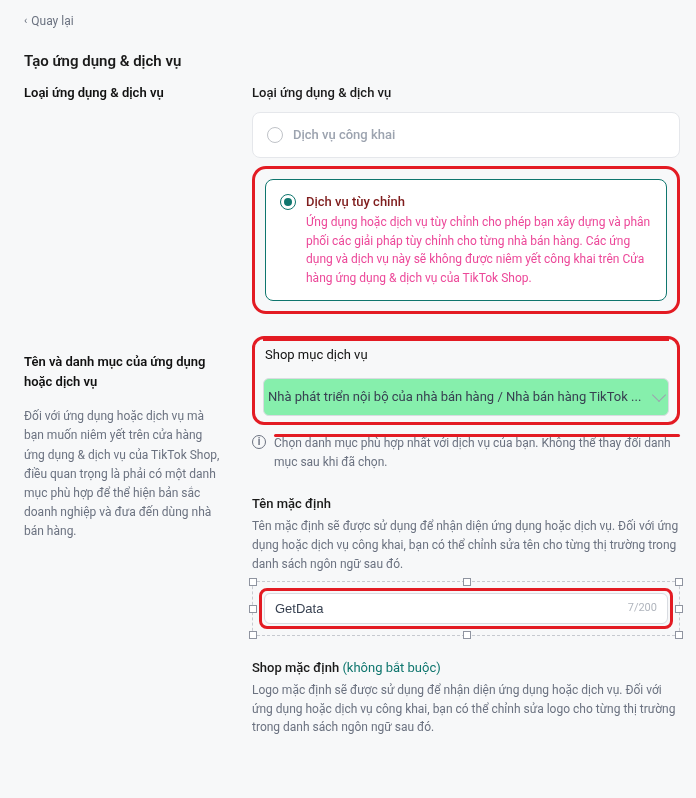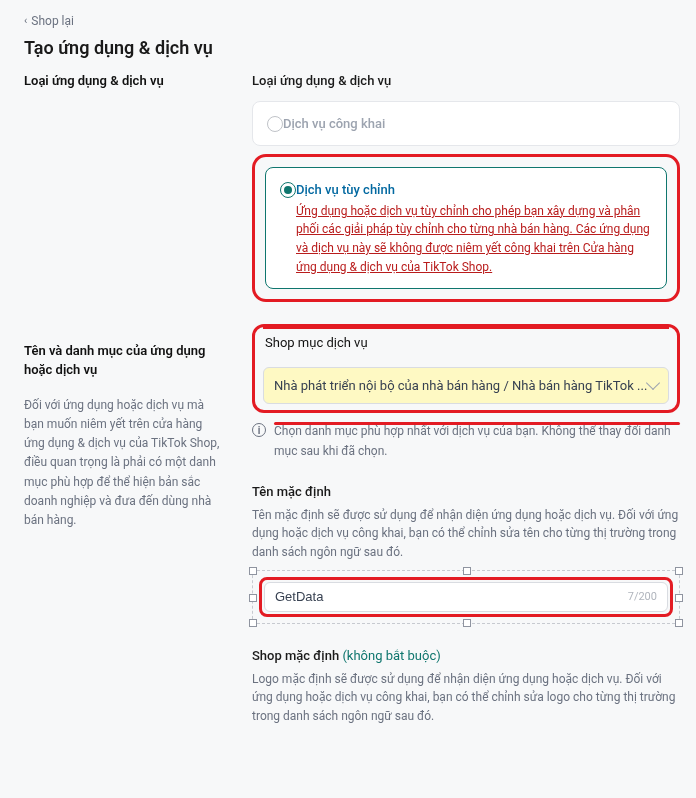--- a/index.html
+++ b/index.html
@@ -9,63 +9,63 @@
     color: #1a1a1a;
     font-size: 13px;
     line-height: 1.5;
     width: 696px;
   }
   .page { padding: 10px 16px 20px 24px; }
   .back-link {
     display: inline-flex; align-items: center; gap: 4px;
     color: #6b7280; font-size: 12px; cursor: pointer;
   }
-  .page-title { font-size: 18px; font-weight: 600; margin: 4px 0 10px; }
+  .page-title { font-size: 15px; font-weight: 600; margin: 20px 0 10px; }
   .layout { display: flex; gap: 28px; align-items: flex-start; }
   .left { width: 200px; flex-shrink: 0; }
   .right { flex: 1; min-width: 0; }
   .left-section { margin-bottom: 22px; }
   .left-heading { font-size: 13px; font-weight: 600; margin-bottom: 6px; color: #111; }
   .left-desc { font-size: 12px; color: #6b7280; line-height: 1.6; }
   .right-block { margin-bottom: 22px; }
   .right-heading { font-size: 13px; font-weight: 500; margin-bottom: 10px; color: #1a1a1a; }
   .radio-group-wrap {
     position: relative;
     border: 3px solid #e31b23; border-radius: 14px;
     padding: 10px 10px;
   }
   .radio-card {
     border: 1px solid #e5e7eb; border-radius: 8px;
     padding: 12px 14px; background: #fff;
     margin-bottom: 8px;
   }
   .radio-card:last-child { margin-bottom: 0; }
   .radio-card.selected { border-color: #0f766e; }
-  .radio-row { display: flex; align-items: flex-start; }
+  .radio-row { display: flex; align-items: flex-start; gap: 10px; }
   .radio-bullet {
     width: 16px; height: 16px; border-radius: 50%;
     border: 1.5px solid #c0c3c8; flex-shrink: 0;
     margin-top: 2px; display: inline-flex; align-items: center; justify-content: center;
     background: #fff;
   }
   .radio-bullet.on { border-color: #0f766e; }
   .radio-bullet.on::after { content: ""; width: 8px; height: 8px; border-radius: 50%; background: #0f766e; }
-  .radio-title { font-size: 13px; font-weight: 500; color: #0369a1; }
+  .radio-title { font-size: 13px; font-weight: 500; color: #7f1d1d; }
   .radio-title.disabled { color: #9ca3af; }
   .radio-desc { font-size: 12px; color: #9ca3af; margin-top: 2px; line-height: 1.55; }
-  .radio-card.selected .radio-desc { color: #b91c1c; text-decoration: underline; }
+  .radio-card.selected .radio-desc { color: #ec4899; }
   .field-label { font-size: 13px; color: #111; margin-bottom: 8px; }
   .select-wrap {
     position: relative;
     border: 3px solid #e31b23; border-radius: 12px; padding: 6px 8px;
   }
   .select {
     display: flex; align-items: center; justify-content: space-between;
-    border: 1px solid #d9dce1; border-radius: 6px; background: #fef9c3;
-    padding: 8px 10px; font-size: 13px; color: #374151; cursor: pointer;
+    border: 1px solid #d9dce1; border-radius: 6px; background: #86efac;
+    padding: 8px 4px; font-size: 13px; color: #374151; cursor: pointer;
   }
   .chevron {
     width: 10px; height: 10px; border-right: 1.5px solid #9ca3af; border-bottom: 1.5px solid #9ca3af;
     transform: rotate(45deg); margin-top: -4px;
   }
   .info-row { display: flex; gap: 8px; margin-top: 8px; align-items: flex-start; }
   .info-icon {
     width: 14px; height: 14px; border-radius: 50%; border: 1.2px solid #6b7280;
     display: inline-flex; align-items: center; justify-content: center;
     font-size: 10px; color: #6b7280; flex-shrink: 0; margin-top: 2px;
@@ -115,21 +115,21 @@
   .info-strike .bar {
     position: absolute; left: 0; right: 0; top: 1px; height: 3px; background: #e31b23; border-radius: 2px;
   }
 </style>
 </head>
 <body>
 
 <div class="page">
   <div class="back-link">
     <span style="font-size:11px;">‹</span>
-    <span>Shop lại</span>
+    <span>Quay lại</span>
   </div>
   <h1 class="page-title">Tạo ứng dụng &amp; dịch vụ</h1>
 
   <div class="layout">
 
     <div class="left">
       <div class="left-section">
         <div class="left-heading">Loại ứng dụng &amp; dịch vụ</div>
       </div>
       <div class="left-section" style="margin-top:250px;">

